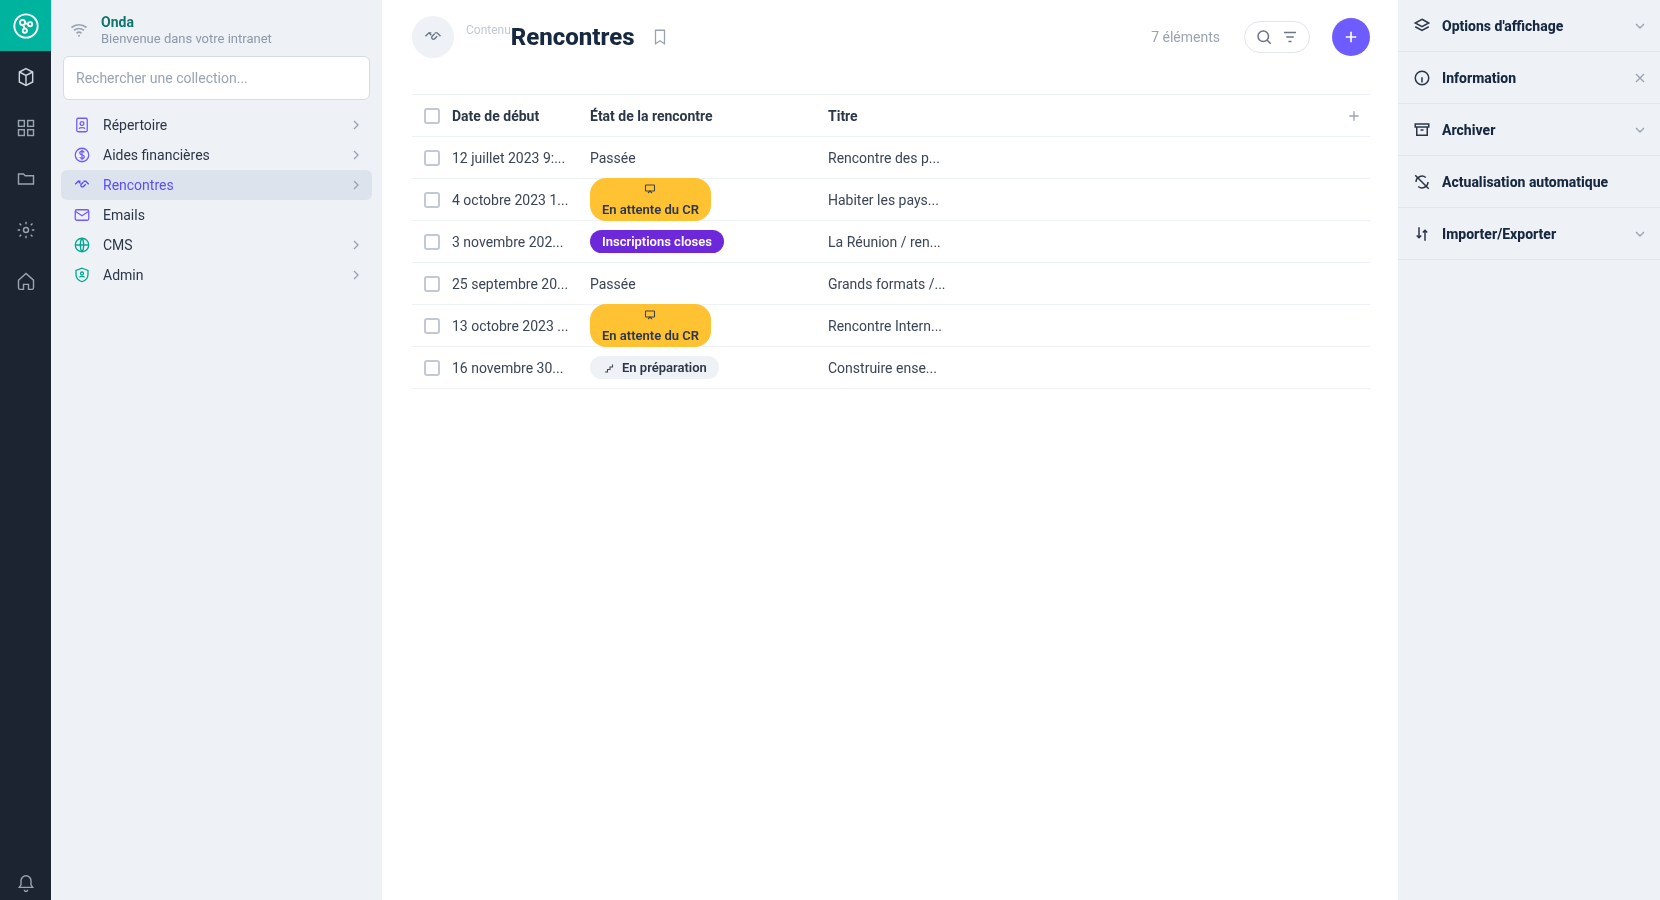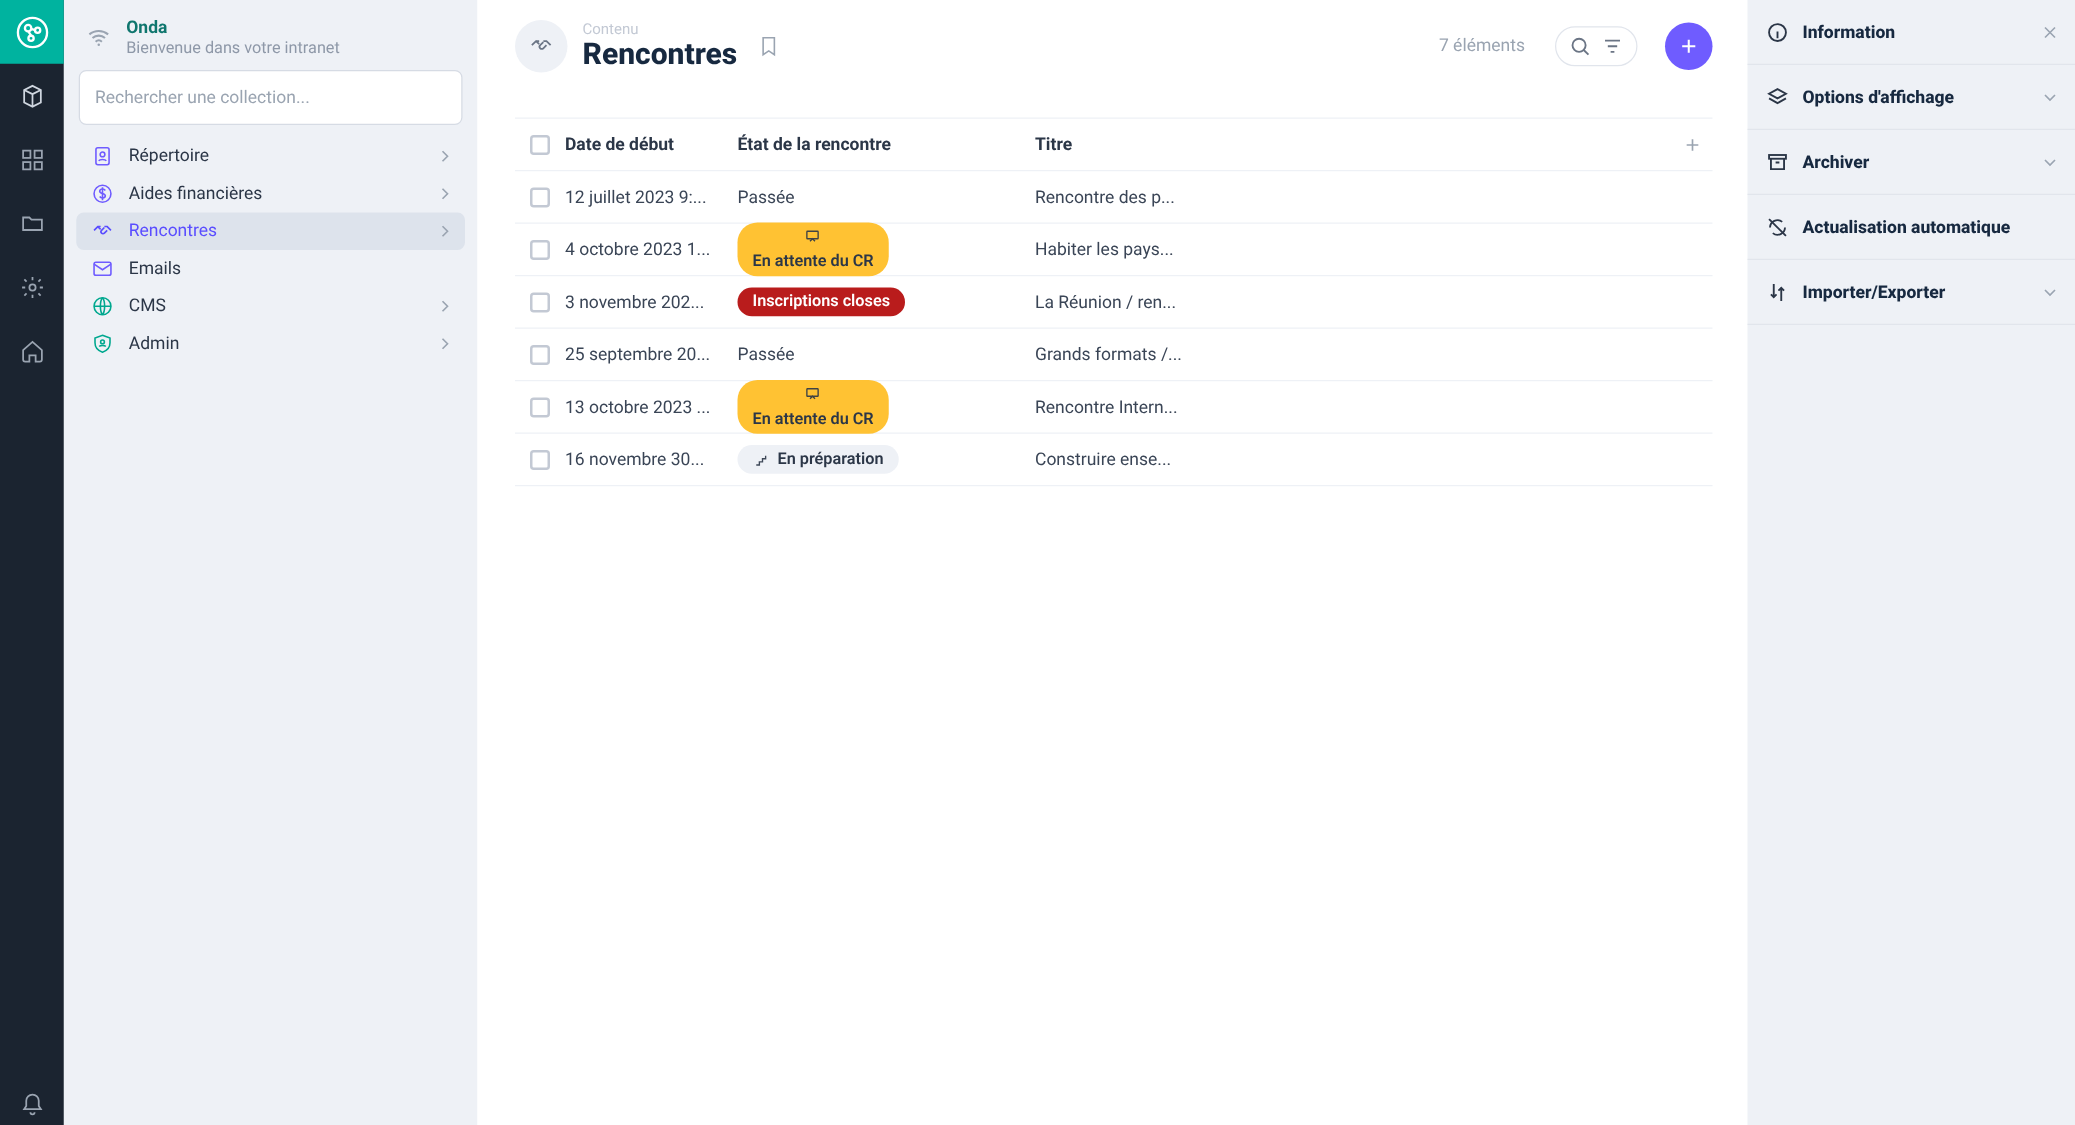--- a/index.html
+++ b/index.html
@@ -123,21 +123,21 @@
     gap: 12px;
     padding-top: 4px;
   }
   .page-header .ph-icon {
     width: 42px; height: 42px;
     background: #eef1f6;
     border-radius: 50%;
     display: flex; align-items: center; justify-content: center;
     color: #6b7585;
   }
-  .page-header .ph-titles { display: flex; flex-direction: column; line-height: 1.1; }
+  .page-header .ph-titles { display: flex; line-height: 1.1; }
   .page-header .ph-eyebrow { color: #c3c9d4; font-size: 12px; }
   .page-header .ph-title { font-size: 24px; font-weight: 800; color: #172940; }
   .page-header .bookmark { color: #9aa4b1; margin-left: 4px; cursor: pointer; }
   .page-header .spacer { flex: 1; }
   .page-header .count { color: #9aa4b1; font-size: 14px; }
   .page-header .pill-tools {
     display: flex; align-items: center;
     border: 1px solid #e1e5ec;
     border-radius: 20px;
     padding: 6px 10px;
@@ -186,21 +186,21 @@
   .badge {
     display: inline-flex;
     align-items: center;
     gap: 6px;
     border-radius: 16px;
     padding: 4px 12px;
     font-size: 13px;
     font-weight: 600;
   }
   .b-amber { background: #ffc233; color: #2b3647; flex-direction: column; }
-  .b-orange { background: #b91c1c; color: #fff; align-items: flex-end; }
+  .b-orange { background: #6d28d9; color: #fff; align-items: flex-end; }
   .b-emerald { background: #2ec4a6; color: #fff; }
   .b-gray { background: #eef1f6; color: #2b3647; }
   .badge .bi { width: 14px; height: 14px; display: inline-flex; align-items: center; justify-content: center; opacity: 0.9; }
   
   .rightbar {
     width: 262px;
     flex: 0 0 262px;
     background: #eef1f6;
     display: flex;
     flex-direction: column;
@@ -521,48 +521,48 @@
           <div class="td col-title ellipsis">Construire ense...</div>
         </div>
       </div>
   </div>
 </div>
 
 <div class="rightbar" id="rightbar">
     <div class="rb-section">
       <span class="rb-icn">
         <svg width="18" height="18" viewBox="0 0 24 24" fill="none" stroke="currentColor" stroke-width="2">
+          <path d="M12 3l9 5-9 5-9-5z"></path>
+          <path d="M3 13l9 5 9-5"></path>
+        </svg>
+      </span>
+      <span>Options d'affichage</span>
+      <span class="chev">
+        <svg width="16" height="16" viewBox="0 0 24 24" fill="none" stroke="currentColor" stroke-width="2">
+          <path d="M6 9l6 6 6-6"></path>
+        </svg>
+      </span>
+    </div>
+    <div class="rb-section">
+      <span class="rb-icn">
+        <svg width="18" height="18" viewBox="0 0 24 24" fill="none" stroke="currentColor" stroke-width="2">
           <circle cx="12" cy="12" r="9"></circle>
           <path d="M12 8h.01M11 12h1v5h1"></path>
         </svg>
       </span>
       <span>Information</span>
       <span class="close">
         <svg width="16" height="16" viewBox="0 0 24 24" fill="none" stroke="currentColor" stroke-width="2">
           <path d="M6 6l12 12M18 6L6 18"></path>
         </svg>
       </span>
     </div>
     <div class="rb-section">
       <span class="rb-icn">
         <svg width="18" height="18" viewBox="0 0 24 24" fill="none" stroke="currentColor" stroke-width="2">
-          <path d="M12 3l9 5-9 5-9-5z"></path>
-          <path d="M3 13l9 5 9-5"></path>
-        </svg>
-      </span>
-      <span>Options d'affichage</span>
-      <span class="chev">
-        <svg width="16" height="16" viewBox="0 0 24 24" fill="none" stroke="currentColor" stroke-width="2">
-          <path d="M6 9l6 6 6-6"></path>
-        </svg>
-      </span>
-    </div>
-    <div class="rb-section">
-      <span class="rb-icn">
-        <svg width="18" height="18" viewBox="0 0 24 24" fill="none" stroke="currentColor" stroke-width="2">
           <rect x="3" y="4" width="18" height="4"></rect>
           <path d="M5 8v11h14V8"></path>
           <path d="M10 12h4"></path>
         </svg>
       </span>
       <span>Archiver</span>
       <span class="chev">
         <svg width="16" height="16" viewBox="0 0 24 24" fill="none" stroke="currentColor" stroke-width="2">
           <path d="M6 9l6 6 6-6"></path>
         </svg>

